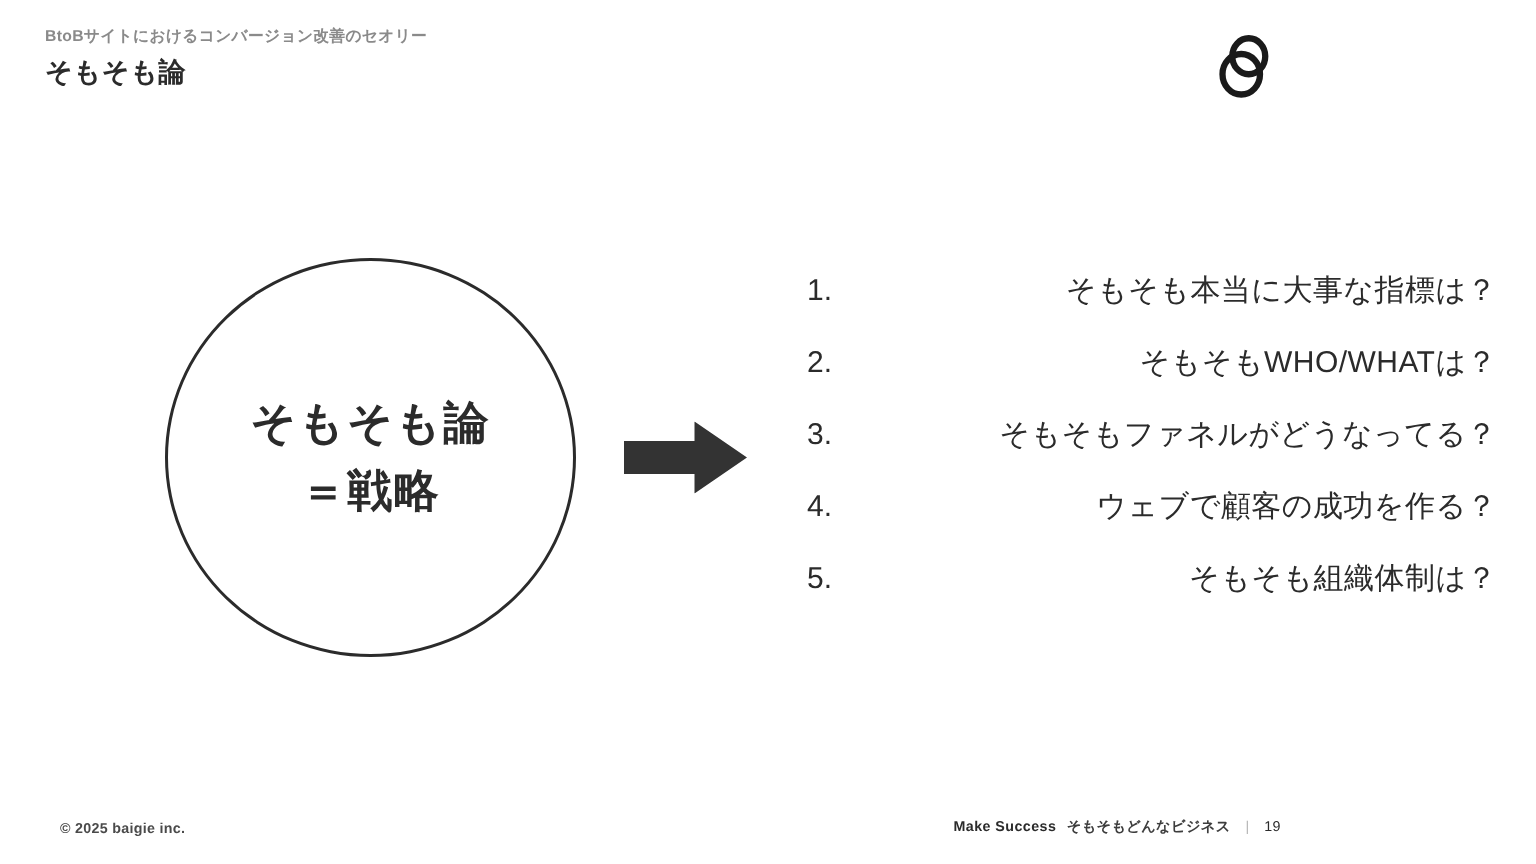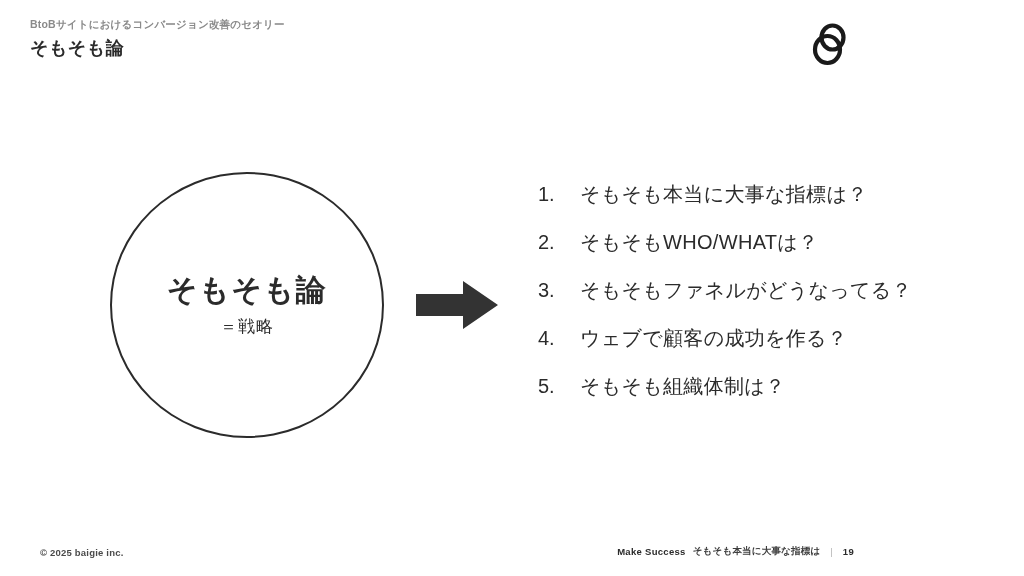--- a/index.html
+++ b/index.html
@@ -79,22 +79,22 @@
   .circle-main {
     font-size: 30px;
     font-weight: bold;
     color: #2b2b2b;
     letter-spacing: 1.5px;
     line-height: 1.1;
     white-space: nowrap;
   }
   .circle-sub {
     margin-top: 12px;
-    font-size: 17px;
-    font-weight: normal;
+    font-size: 30px;
+    font-weight: bold;
     color: #2b2b2b;
     letter-spacing: 1px;
     line-height: 1.1;
     white-space: nowrap;
   }
 
   
   .arrow {
     position: absolute;
     left: 416px;
@@ -126,20 +126,21 @@
     color: #2b2b2b;
     font-weight: normal;
   }
   .list-text {
     flex: 1 1 auto;
     font-size: 20px;
     color: #2b2b2b;
     font-weight: normal;
     letter-spacing: 0.3px;
     white-space: nowrap;
+    text-align: right;
   }
 
   
   .footer-left {
     position: absolute;
     left: 40px;
     bottom: 18px;
     font-size: 9.5px;
     font-weight: bold;
     color: #4a4a4a;
@@ -164,21 +165,21 @@
   .footer-tagline {
     font-weight: bold;
     color: #3d3d3d;
     letter-spacing: 0.2px;
   }
   .footer-divider {
     color: #b5b5b5;
     padding: 0 3px;
   }
   .footer-page {
-    font-weight: bold;
+    font-weight: normal;
     color: #2b2b2b;
     letter-spacing: 0.3px;
   }
 </style>
 </head>
 <body>
 
 <div class="slide">
 
   <div class="header">
@@ -232,18 +233,18 @@
       <div class="list-num">5.</div>
       <div class="list-text">そもそも組織体制は？</div>
     </div>
 
   </div>
 
   <div class="footer-left">© 2025 baigie inc.</div>
 
   <div class="footer-right">
     <span class="footer-brand">Make Success</span>
-    <span class="footer-tagline">そもそも本当に大事な指標は</span>
+    <span class="footer-tagline">そもそもどんなビジネス</span>
     <span class="footer-divider">|</span>
     <span class="footer-page">19</span>
   </div>
 
 </div>
 
 </body></html>

